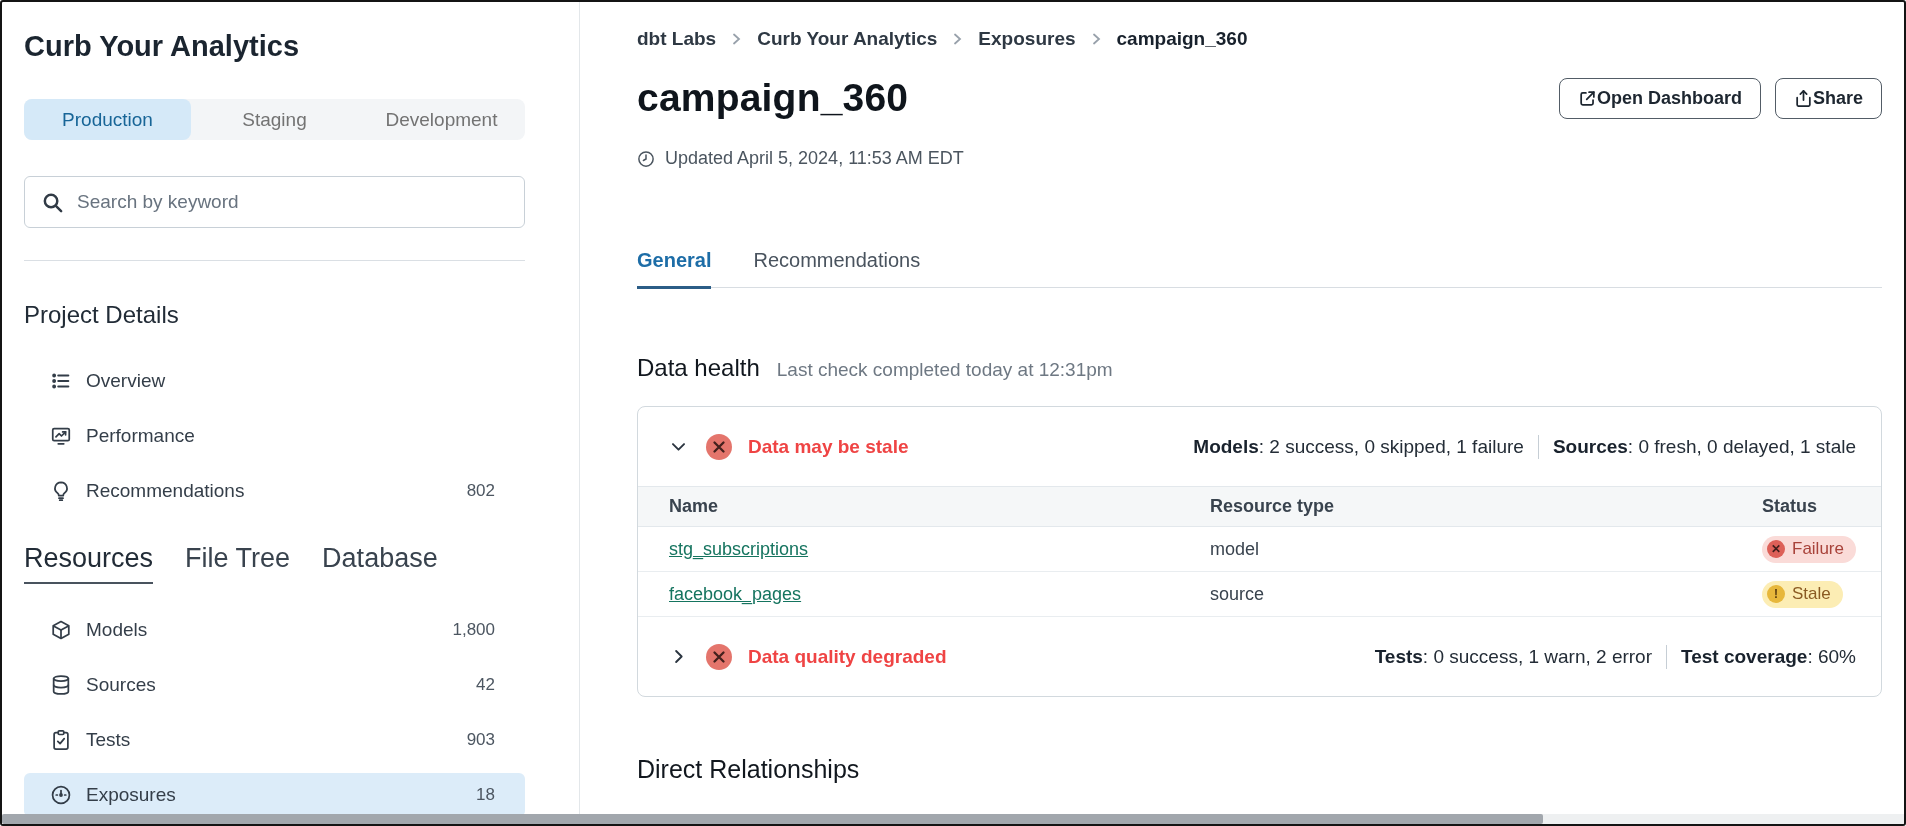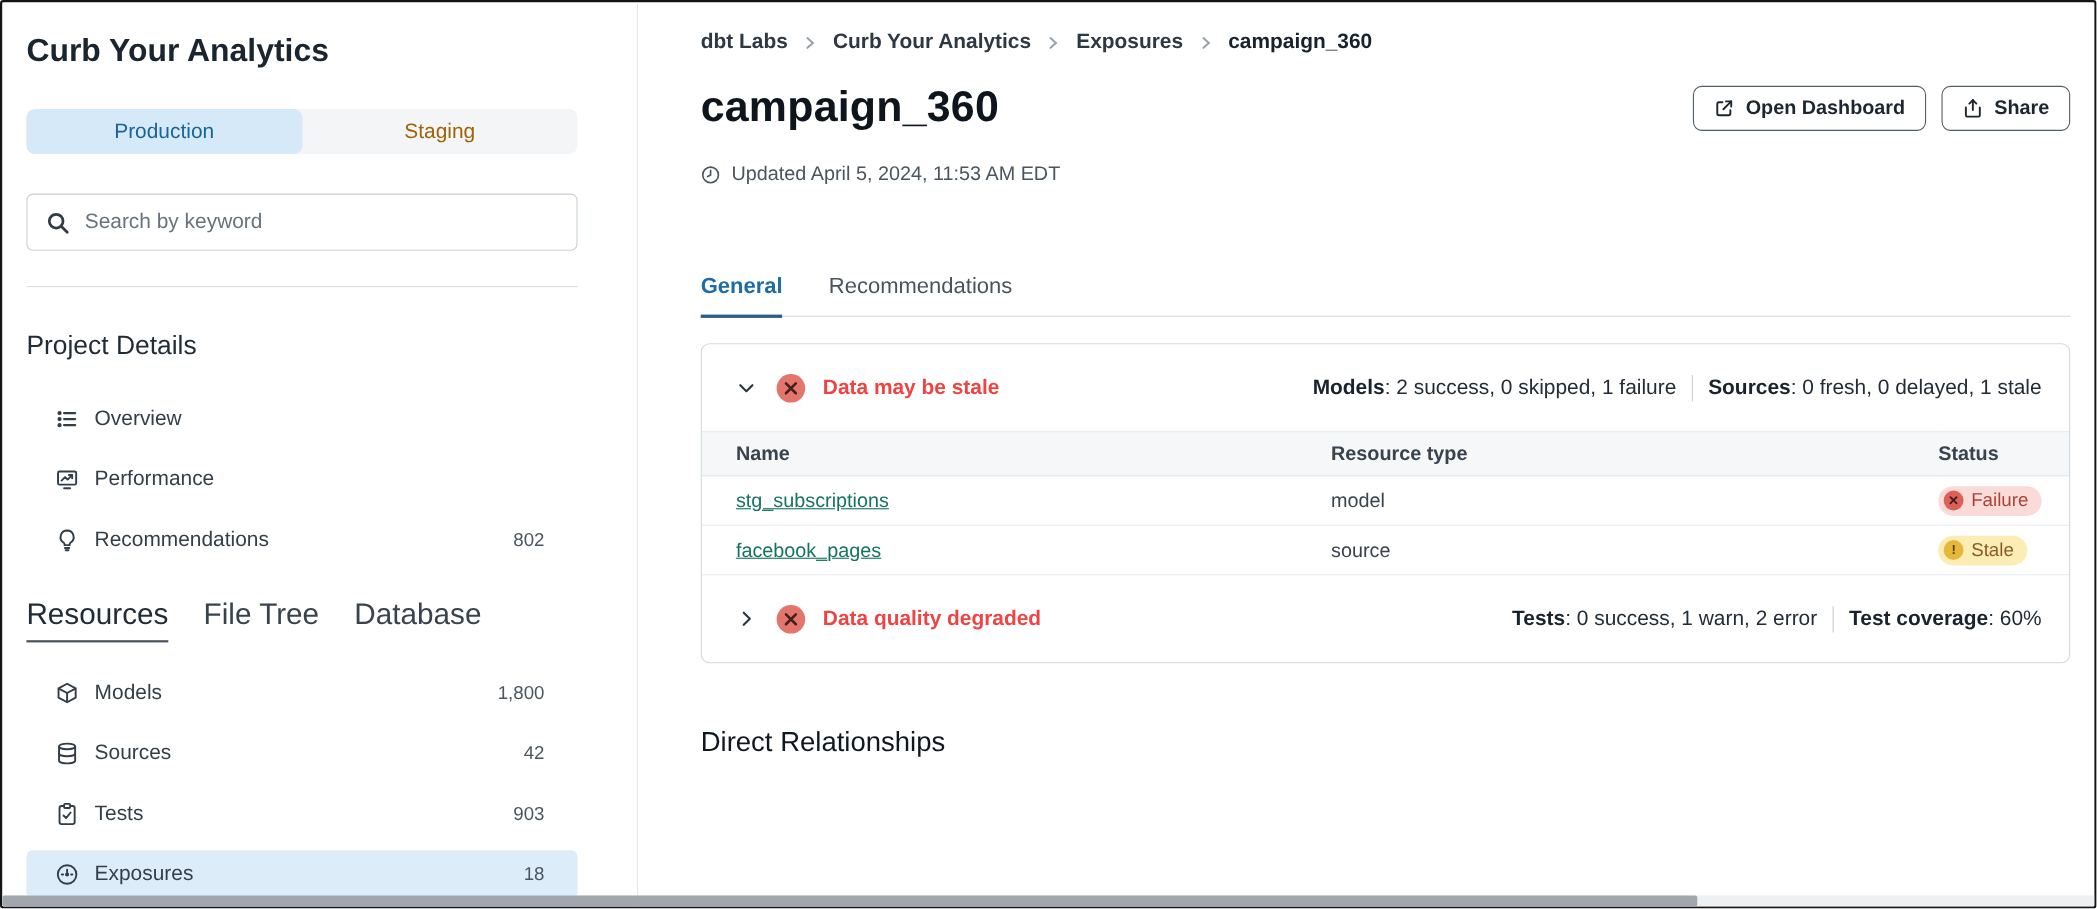--- a/index.html
+++ b/index.html
@@ -8,21 +8,21 @@
   .page { width:1906px; height:826px; border:2px solid #141414; border-radius:3px;
           background:#fff; display:flex; position:relative; overflow:hidden; }
 
   
   .sidebar { width:578px; min-width:578px; border-right:1px solid #e3e7ea;
              padding:24px 54px 0 22px; }
   .sidebar-title { font-size:29px; font-weight:700; color:#1b2530; margin:4px 0 36px; }
 
   .env-tabs { display:flex; background:#f3f5f7; border-radius:8px; height:41px; margin-bottom:20px; }
   .env-tab { flex:1; display:flex; align-items:center; justify-content:center;
-             font-size:19px; color:#a16207; border-radius:8px; cursor:pointer; }
+             font-size:19px; color:#737373; border-radius:8px; cursor:pointer; }
   .env-tab.active { background:#d5e9f8; color:#176597; font-weight:500; }
 
   .search-box { display:flex; align-items:center; height:52px; border:1px solid #c8d0d7;
                 border-radius:6px; padding:0 16px; margin-bottom:32px; background:#fff;margin-top:36px; }
   .search-box svg { margin-right:13px; flex:none; }
   .search-box input { border:none; outline:none; font-size:19px; color:#333d48; width:100%;
                       font-family:"Liberation Sans",sans-serif; background:transparent; }
   .search-box input::placeholder { color:#68737f; }
 
   .side-sep { border:none; border-top:1px solid #dadfe4; margin:0 0 40px; }
@@ -44,21 +44,21 @@
 
   .breadcrumb { display:flex; align-items:center; gap:15px; font-size:19px;
                 font-weight:600; color:#2e3843; margin-top:2px; }
   .breadcrumb .crumb { cursor:pointer; }
   .breadcrumb .crumb.last { font-weight:700; color:#18212c; cursor:default; }
   .bc-sep { display:flex; align-items:center; color:#98a1ab; }
 
   .title-row { display:flex; align-items:center; margin-top:26px; }
   .page-title { font-size:39px; font-weight:600; color:#0f151c; letter-spacing:0.2px; }
   .actions { margin-left:auto; display:flex; gap:14px; }
-  .btn { display:flex; align-items:center; gap:10px; height:41px; padding:0 18px;
+  .btn { display:flex; align-items:center; height:41px; padding:0 18px;
          border:1.5px solid #525c66; border-radius:8px; background:#fff;
          font-size:18px; font-weight:700; color:#1d2630; cursor:pointer;
          font-family:"Liberation Sans",sans-serif; }
 
   .updated { display:flex; align-items:center; gap:10px; margin-top:28px;
              font-size:18px; color:#4b555f; }
 
   .tabs { display:flex; gap:42px; margin-top:80px; border-bottom:1px solid #d8dde2; }
   .tab { font-size:20px; color:#49535e; padding-bottom:14px; cursor:pointer;
          border-bottom:3px solid transparent; margin-bottom:-2px; }
@@ -102,20 +102,21 @@
 <body>
 
 <div class="page">
 
   <aside class="sidebar">
     <div class="sidebar-title">Curb Your Analytics</div>
 
     <div class="env-tabs">
       <div class="env-tab active">Production</div>
       <div class="env-tab">Staging</div>
+      <div class="env-tab">Development</div>
     </div>
 
     <div class="search-box">
       <span style="display:flex;">
         <svg width="23" height="23" viewBox="0 0 24 24" fill="none" stroke="#313b46" stroke-width="2.6" stroke-linecap="round">
           <circle cx="10.5" cy="10.5" r="6.5"></circle>
             <line x1="15.5" y1="15.5" x2="21" y2="21"></line>
         </svg>
       </span>
       <input type="text" placeholder="Search by keyword" style="">
@@ -278,20 +279,24 @@
         </svg>
       </span>
       <span>Updated April 5, 2024, 11:53 AM EDT</span>
     </div>
 
     <div class="tabs">
       <span class="tab active">General</span>
       <span class="tab">Recommendations</span>
     </div>
 
+    <div class="dh-heading-row">
+      <span class="dh-heading">Data health</span>
+      <span class="dh-sub">Last check completed today at 12:31pm</span>
+    </div>
 
     <div class="card">
 
       <div class="health-row">
         <button class="chev-btn">
           <svg width="19" height="19" viewBox="0 0 24 24" fill="none" stroke="#2b3540" stroke-width="2.4" stroke-linecap="round" stroke-linejoin="round">
               <polyline points="5,9 12,16 19,9"></polyline>
             </svg>
         </button>
         <span class="err-circle">

